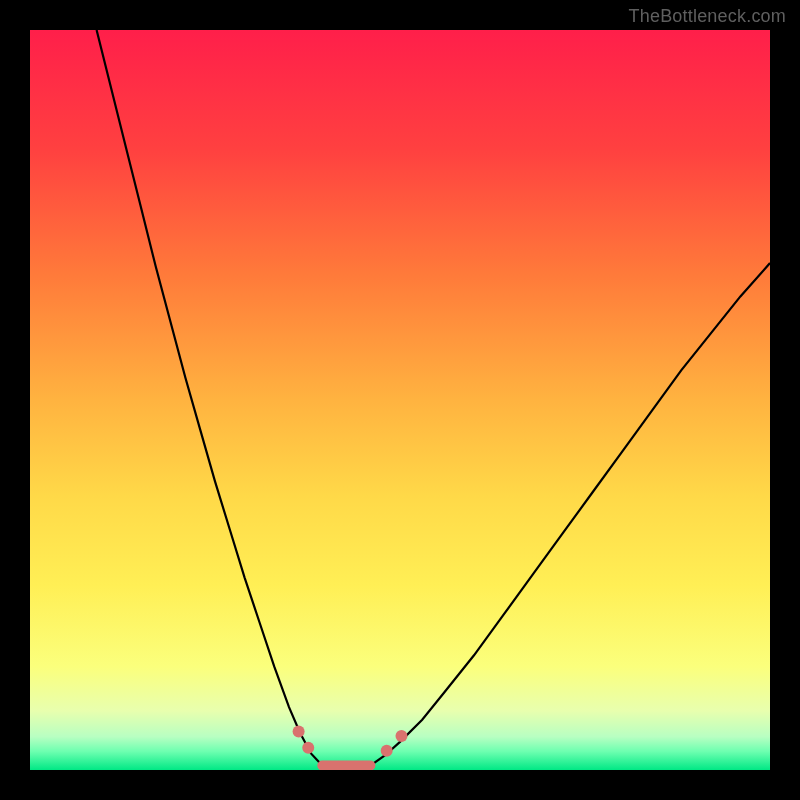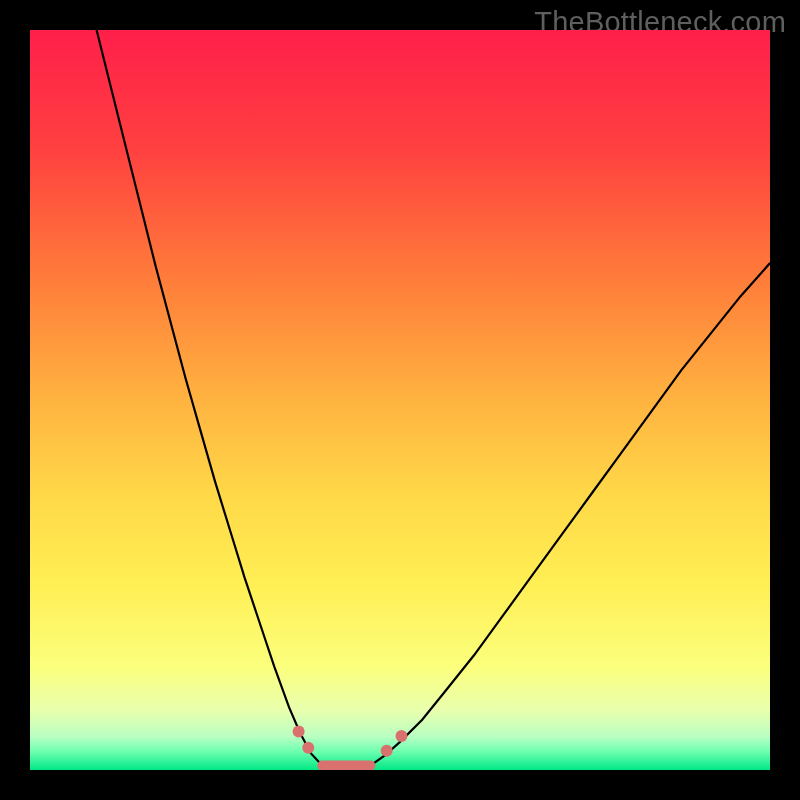--- a/index.html
+++ b/index.html
@@ -24,21 +24,21 @@
     left: 30px;
     top: 30px;
     width: 740px;
     height: 740px;
   }
   .watermark {
     position: absolute;
     top: 6px;
     right: 14px;
     color: #5f5f5f;
-    font-size: 29px;
+    font-size: 18px;
     font-weight: 500;
     letter-spacing: 0.2px;
     user-select: none;
   }
 </style>
 </head>
 <body>
 
 <div class="frame">
   <div class="watermark">TheBottleneck.com</div>

